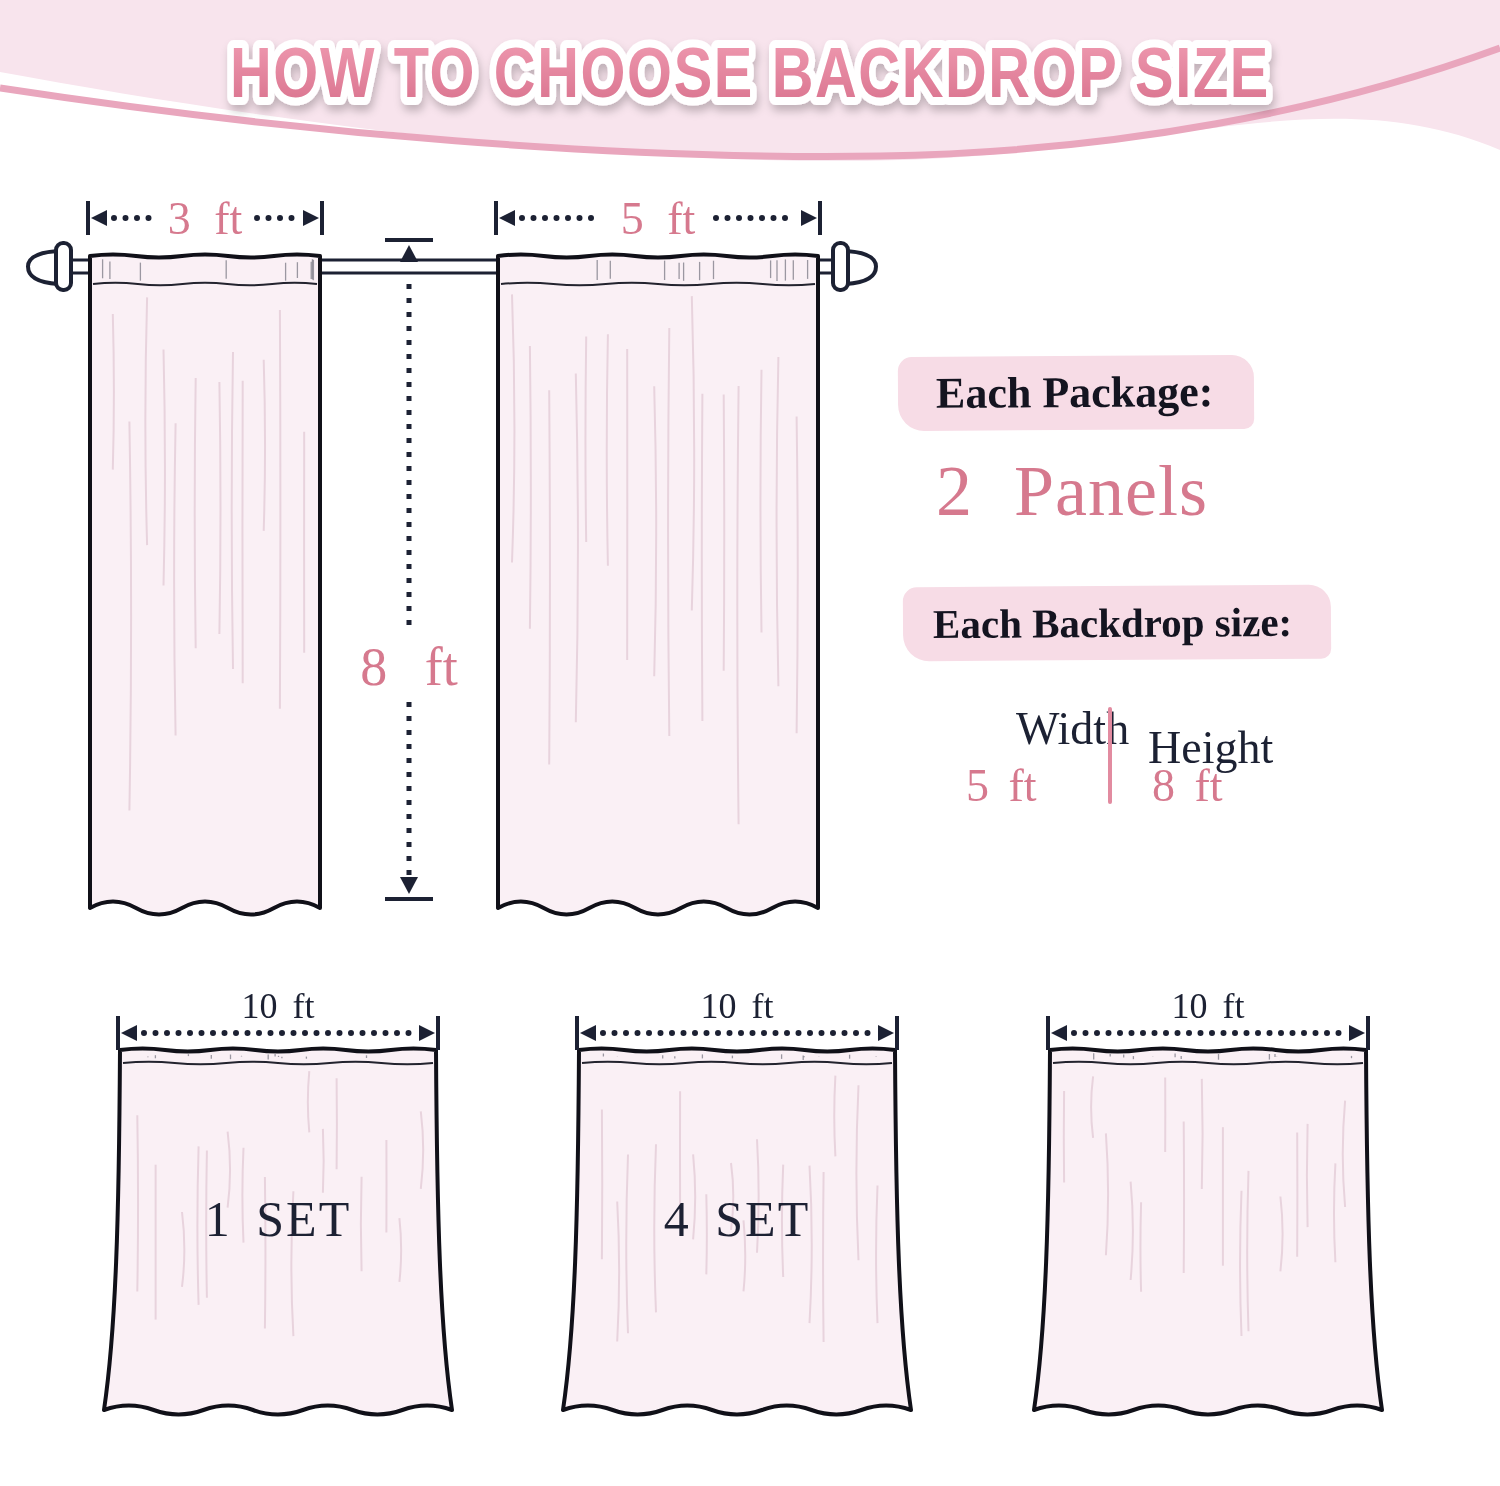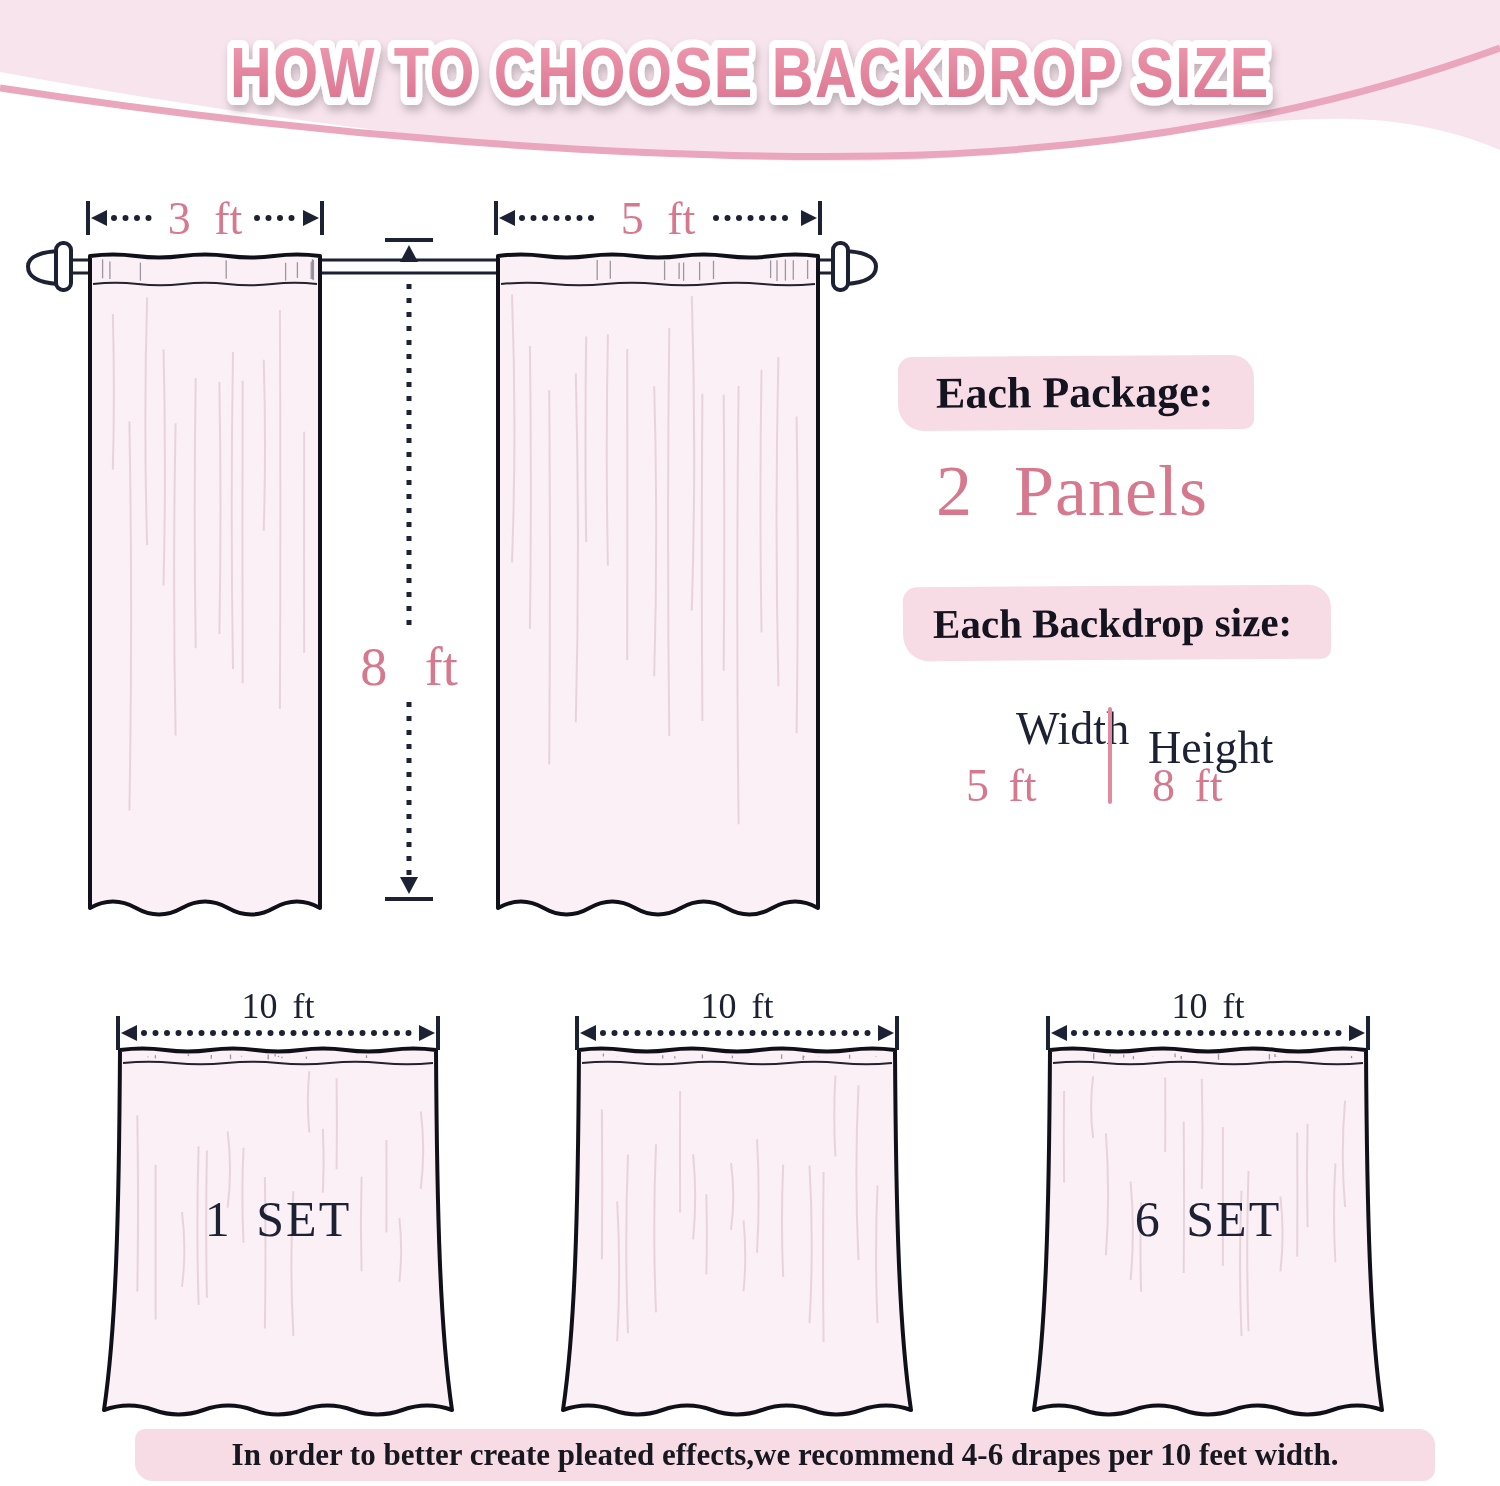--- a/index.html
+++ b/index.html
@@ -306,18 +306,15 @@
   <div class="lbl ink whlabel" style="left:1148px;top:706px;margin-top:19px;">Height</div>
   <div class="divider"></div>
   <div class="lbl pink whvalue" style="left:966px;top:763px;">5 ft</div>
   <div class="lbl pink whvalue" style="left:1152px;top:763px;">8 ft</div>
 
   <div class="lbl center ink tenft" style="left:118px;top:988px;width:320px;">10 ft</div>
   <div class="lbl center ink tenft" style="left:577px;top:988px;width:320px;">10 ft</div>
   <div class="lbl center ink tenft" style="left:1048px;top:988px;width:320px;">10 ft</div>
 
   <div class="lbl center ink setlbl" style="left:118px;top:1194px;width:320px;">1 SET</div>
-  <div class="lbl center ink setlbl" style="left:1048px;top:1194px;width:320px;">6 SET</div>
-
-  <div class="footstrip">
-    <span>In order to better create pleated effects,we recommend 4-6 drapes per 10 feet width.</span>
-  </div>
+  <div class="lbl center ink setlbl" style="left:577px;top:1194px;width:320px;">4 SET</div>
+
 </div>
 
 </body></html>

